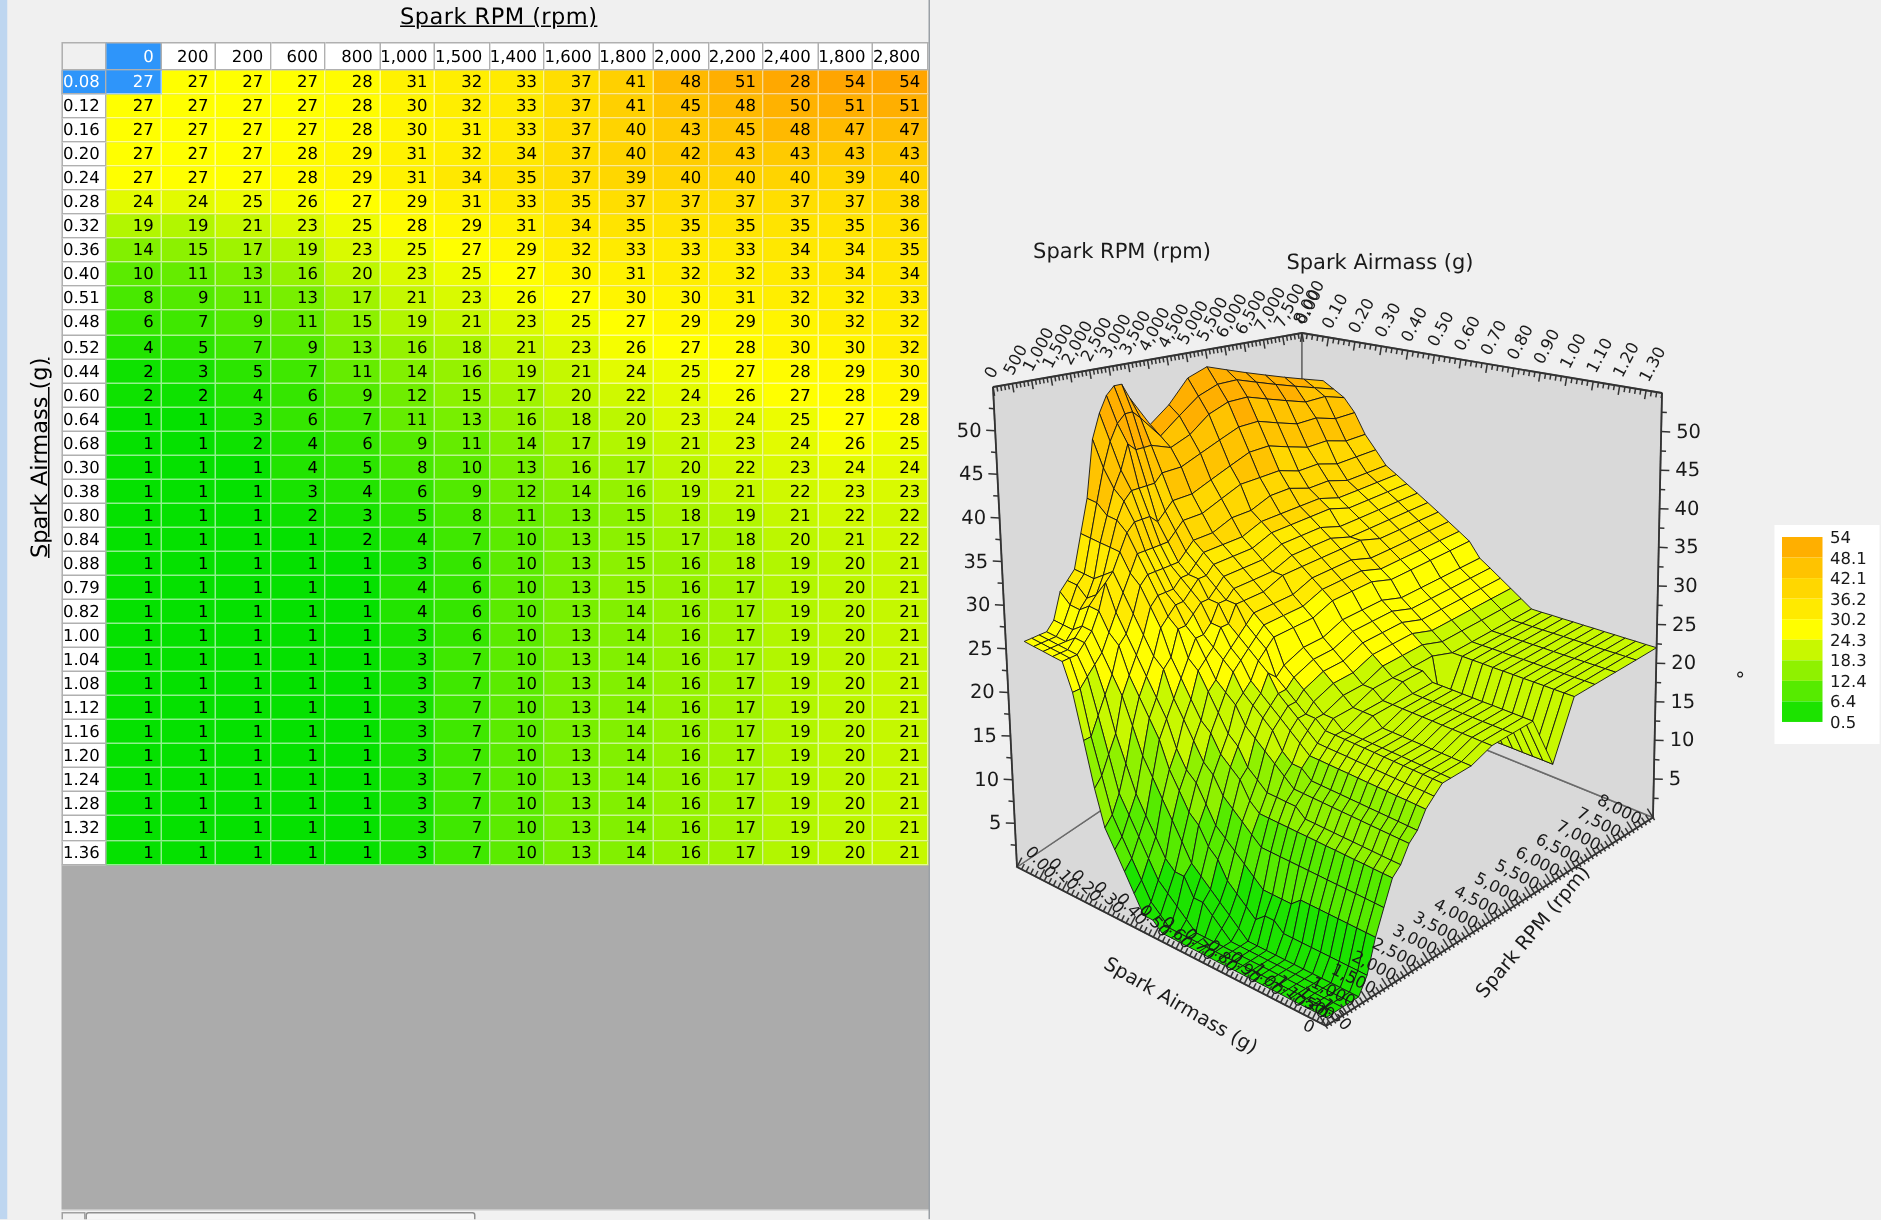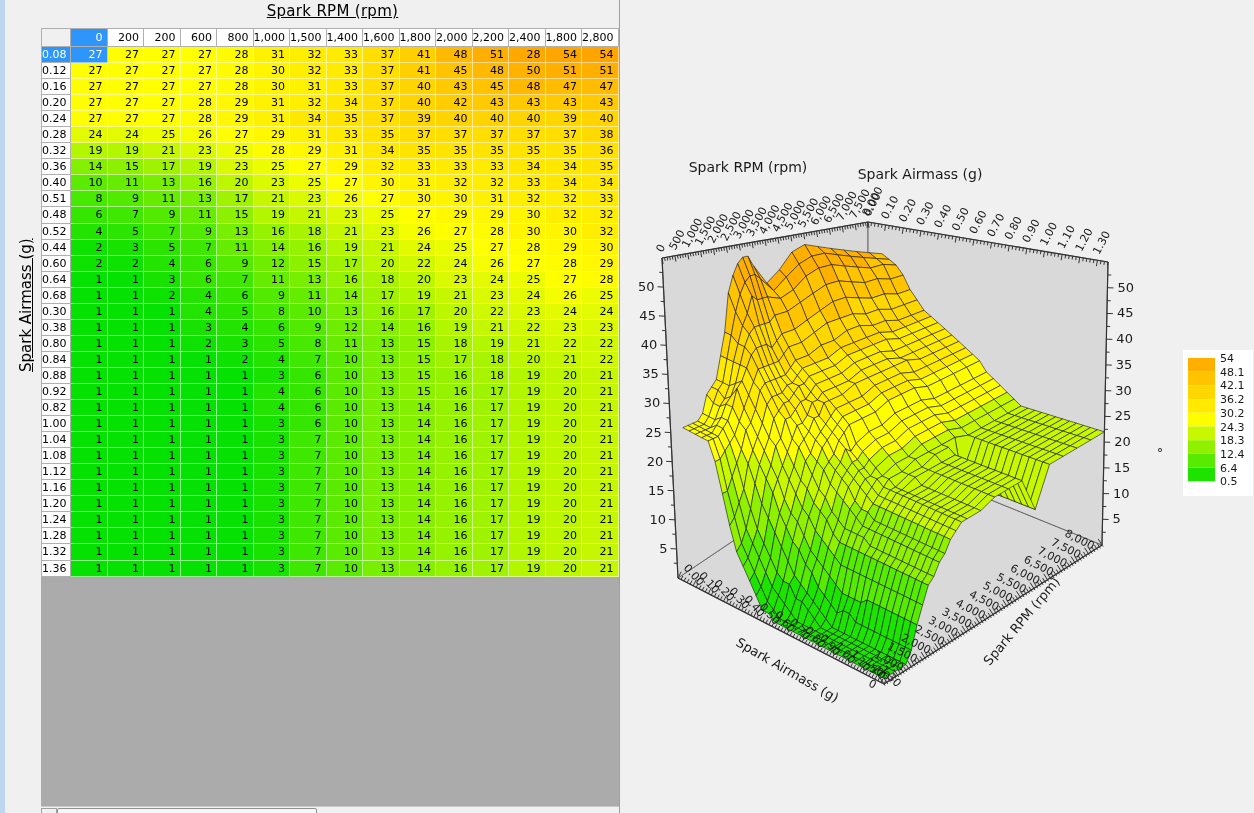--- a/index.html
+++ b/index.html
@@ -482,21 +482,21 @@
               <td style="background: rgb(120, 239, 0);">13</td>
               <td style="background: rgb(140, 241, 0);">15</td>
               <td style="background: rgb(149, 242, 0);">16</td>
               <td style="background: rgb(168, 244, 0);">18</td>
               <td style="background: rgb(178, 246, 0);">19</td>
               <td style="background: rgb(188, 247, 0);">20</td>
               <td style="background: rgb(197, 248, 0);">21</td>
               <td style="background: rgb(207, 249, 0);">22</td>
             </tr>
             <tr>
-              <th>0.92</th>
+              <th>0.79</th>
               <td style="background: rgb(5, 225, 0);">1</td>
               <td style="background: rgb(5, 225, 0);">1</td>
               <td style="background: rgb(5, 225, 0);">1</td>
               <td style="background: rgb(5, 225, 0);">1</td>
               <td style="background: rgb(5, 225, 0);">1</td>
               <td style="background: rgb(34, 228, 0);">4</td>
               <td style="background: rgb(53, 230, 0);">6</td>
               <td style="background: rgb(91, 235, 0);">10</td>
               <td style="background: rgb(120, 239, 0);">13</td>
               <td style="background: rgb(140, 241, 0);">15</td>

